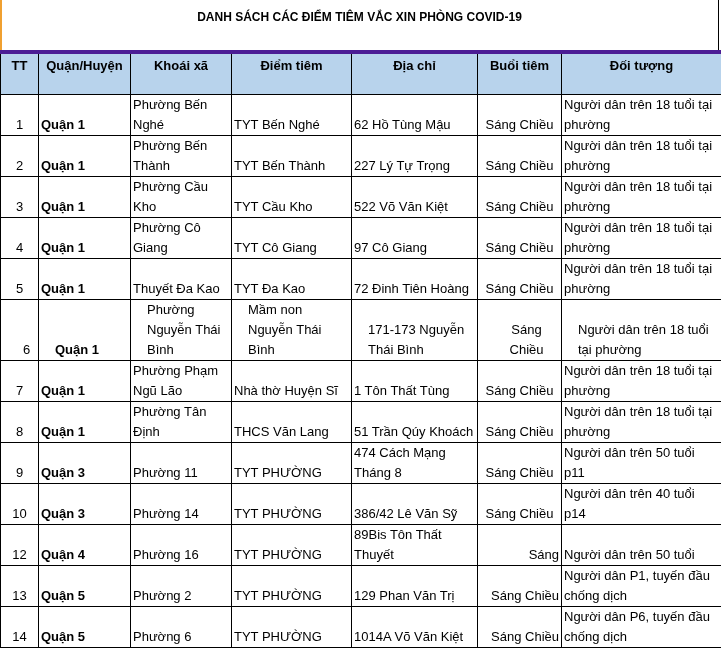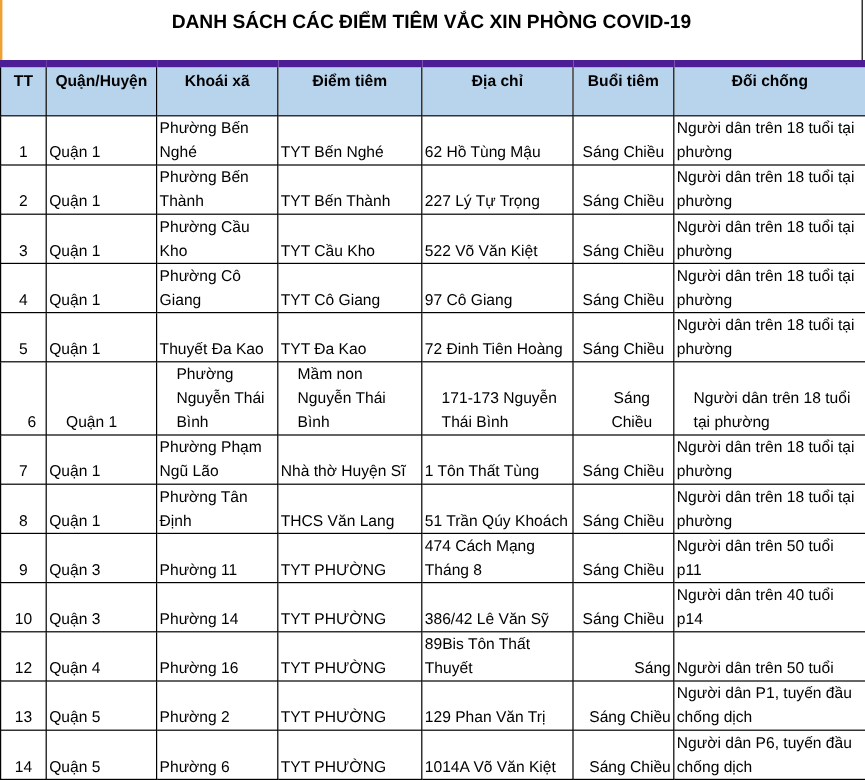--- a/index.html
+++ b/index.html
@@ -1,34 +1,34 @@
 <!DOCTYPE html>
 <html><head>
 <meta charset="utf-8">
 <style>
   html, body { margin:0; padding:0; background:#ffffff; }
   body { width:721px; height:650px; overflow:hidden; position:relative;
          font-family:"Liberation Sans", "DejaVu Sans", sans-serif; font-size:13px; color:#000; }
   .title-box { position:absolute; left:0; top:0; width:719px; height:50px;
                border-left:2px solid #f0a030; border-right:1px solid #000; box-sizing:border-box; background:#fff; }
-  .title { position:absolute; left:0; width:719px; text-align:center; font-weight:bold; font-size:16px; }
+  .title { position:absolute; left:0; width:719px; text-align:center; font-weight:bold; font-size:12px; }
   .t1 { top:10px; }
   .t2 { top:32px;margin-top:36px; }
   table { position:absolute; left:0; top:50px; border-collapse:collapse; table-layout:fixed; width:721px; }
   td, th { border:1px solid #000; padding:0 2px; vertical-align:bottom; line-height:20px;
            overflow:hidden; white-space:normal; font-weight:normal; font-size:13px; }
   th { background:#b8d3ec; font-weight:bold; vertical-align:top; text-align:center; height:38px; padding-top:2px; }
   td.tt { text-align:center; }
-  td.qh { font-weight:normal;margin-top:36px; }
+  td.qh { font-weight:bold;margin-top:36px; }
   td.bt { text-align:center; }
   td.bt.left { text-align:right; }
   tr.h1 td { height:20px; }
   tr.h2 td { height:39px; }
   tr.h3 td { height:59px;padding-left:16px; }
-  table tr:first-child th { border-top:6px solid #4c1d95; }
+  table tr:first-child th { border-top:4px solid #4c1d95; }
 </style>
 </head>
 <body>
 
 <div class="title-box"></div>
 <div class="title t1">DANH SÁCH CÁC ĐIỂM TIÊM VẮC XIN PHÒNG COVID-19</div>
 <div class="title t2">Cập nhật 8g, ngày 15/6/2022</div>
 
 <table>
   <colgroup>
@@ -41,21 +41,21 @@
       <col style="width:160px">
   </colgroup>
   <tbody>
       <tr>
     <th>TT</th>
     <th>Quận/Huyện</th>
     <th>Khoái xã</th>
     <th>Điểm tiêm</th>
     <th>Địa chỉ</th>
     <th>Buổi tiêm</th>
-    <th>Đối chống</th>
+    <th>Đối tượng</th>
   </tr>
   <tr class="h2">
     <td class="tt">1</td>
     <td class="qh">Quận 1</td>
     <td>Phường Bến Nghé</td>
     <td>TYT Bến Nghé</td>
     <td>62 Hồ Tùng Mậu</td>
     <td class="bt">Sáng Chiều</td>
     <td>Người dân trên 18 tuổi tại phường</td>
   </tr>

